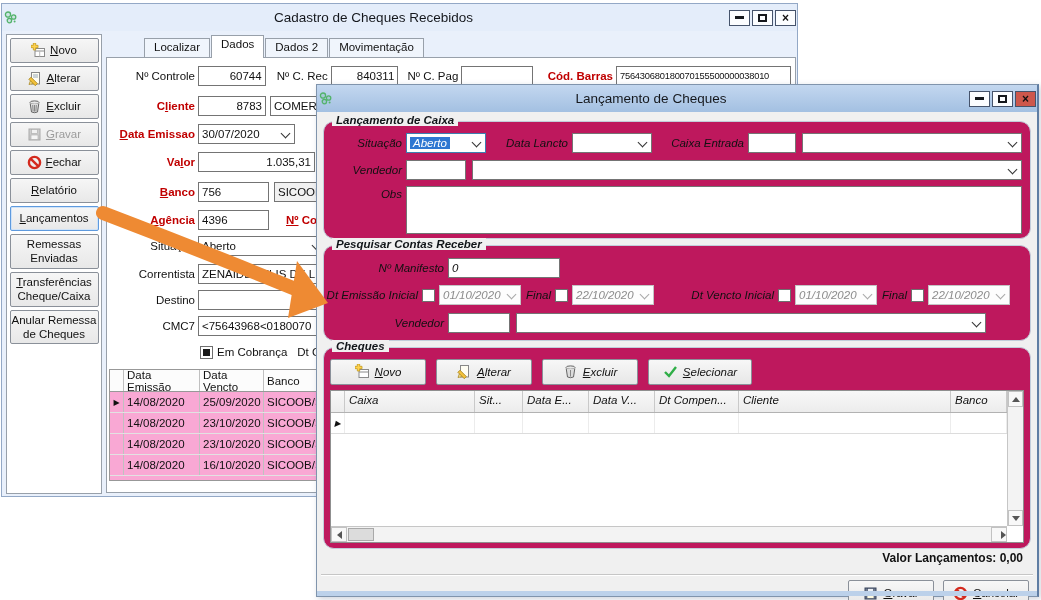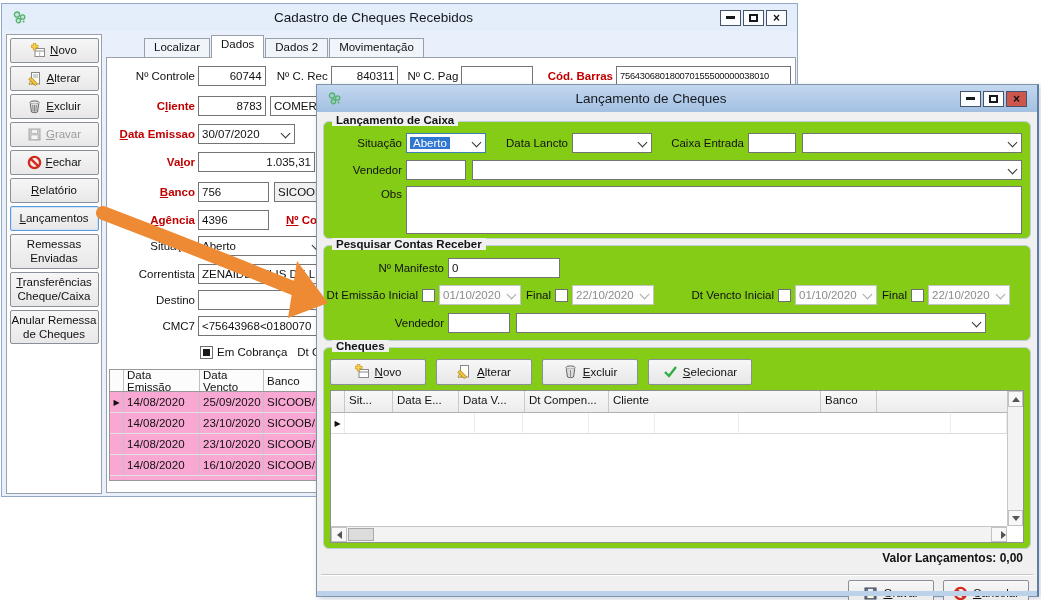--- a/index.html
+++ b/index.html
@@ -8,21 +8,21 @@
 
   
   .win { position:absolute; }
   #back-window { left:1px; top:3px; width:797px; height:494px;
     background:#e9f0fb; border:1px solid #93a8c6; }
   #front-window { left:316px; top:84px; width:723px; height:513px;
     background:#f0f0f0; border:1px solid #8094ac; border-right:2px solid #5f7da3;
     box-shadow:2px 2px 6px rgba(60,80,110,.25); z-index:20; }
 
   .titlebar { position:absolute; left:0; top:0; right:0; height:27px;
-    display:flex; align-items:center; padding:0 10px; }
+    display:flex; align-items:center; padding:0 1px; }
   #back-window .titlebar { background:#e4edfa; }
   #front-window .titlebar { background:linear-gradient(#c3d7ef,#a3c0e2); }
   .tb-title { flex:1; text-align:center; font-size:13.5px; color:#15181d; }
   .tb-controls { display:flex; gap:2px; }
   .tbbtn { width:21px; height:16px; background:#fbfdff; border:1px solid #45536b;
     display:flex; align-items:center; justify-content:center; font-size:12px;
     font-weight:bold; line-height:1; color:#111; }
   .tbbtn.red { background:#cd574c; }
   .glyph-min { width:9px; height:3px; background:#15181d; }
   .glyph-max { width:9px; height:8px; border:2px solid #15181d; }
@@ -85,21 +85,21 @@
     border-right:1px solid #c0c0c0; align-self:stretch; display:flex;
     align-items:center; justify-content:center; }
   .bt-c1 { width:76px; flex:none; padding:0 3px; border-right:1px solid #c0c0c0;
     align-self:stretch; display:flex; align-items:center; }
   .bt-c2 { width:64px; flex:none; padding:0 3px; border-right:1px solid #c0c0c0;
     align-self:stretch; display:flex; align-items:center; }
   .bt-c3 { flex:1; padding:0 3px; overflow:hidden; white-space:nowrap; }
 
   
   .grp { position:absolute; left:6px; right:6px; border:1px solid #c2cdda;
-    border-radius:6px; background:#84cc16; }
+    border-radius:11px; background:#be185d;font-style:italic; }
   .grp-title { position:absolute; top:-8px; left:8px; background:#f0f0f0;
     padding:0 4px; font-weight:bold; font-size:11.5px; color:#101418; }
   .fw-row { position:absolute; left:6px; right:8px; height:22px;
     display:flex; align-items:center; }
   .flbl { text-align:right; margin-right:4px; flex:none; }
 
   #fw-grid { position:absolute; left:6px; right:6px; top:42px; height:153px;
     border:1px solid #8f8f8f; background:#fff; overflow:hidden; }
   .gh { position:absolute; left:0; right:16px; top:0; height:22px; display:flex;
     background:linear-gradient(#f8f8f8,#ececec); border-bottom:1px solid #b2b2b2; }
@@ -495,20 +495,21 @@
               <path d="M2 8 L6 12 L13 3" fill="none" stroke="#2fae47" stroke-width="2.4"></path>
             </svg>
         </span>
         <span><u>S</u><span>elecionar</span></span>
       </span>
     </div>
 
     <div id="fw-grid">
       <div class="gh">
         <div class="c-mk"></div>
+        <div class="c-caixa">Caixa</div>
         <div class="c-sit">Sit...</div>
         <div class="c-de">Data E...</div>
         <div class="c-dv">Data V...</div>
         <div class="c-dc">Dt Compen...</div>
         <div class="c-cli">Cliente</div>
         <div class="c-ban">Banco</div>
         <div class="c-fill"></div>
       </div>
       <div class="gr">
         <div class="c-mk">▶</div>

